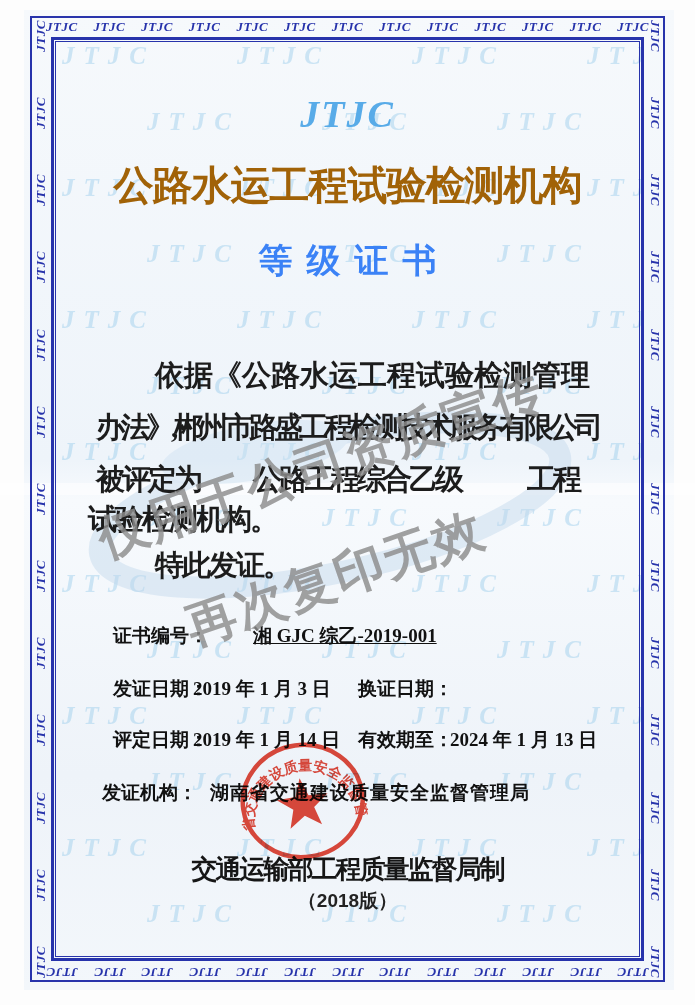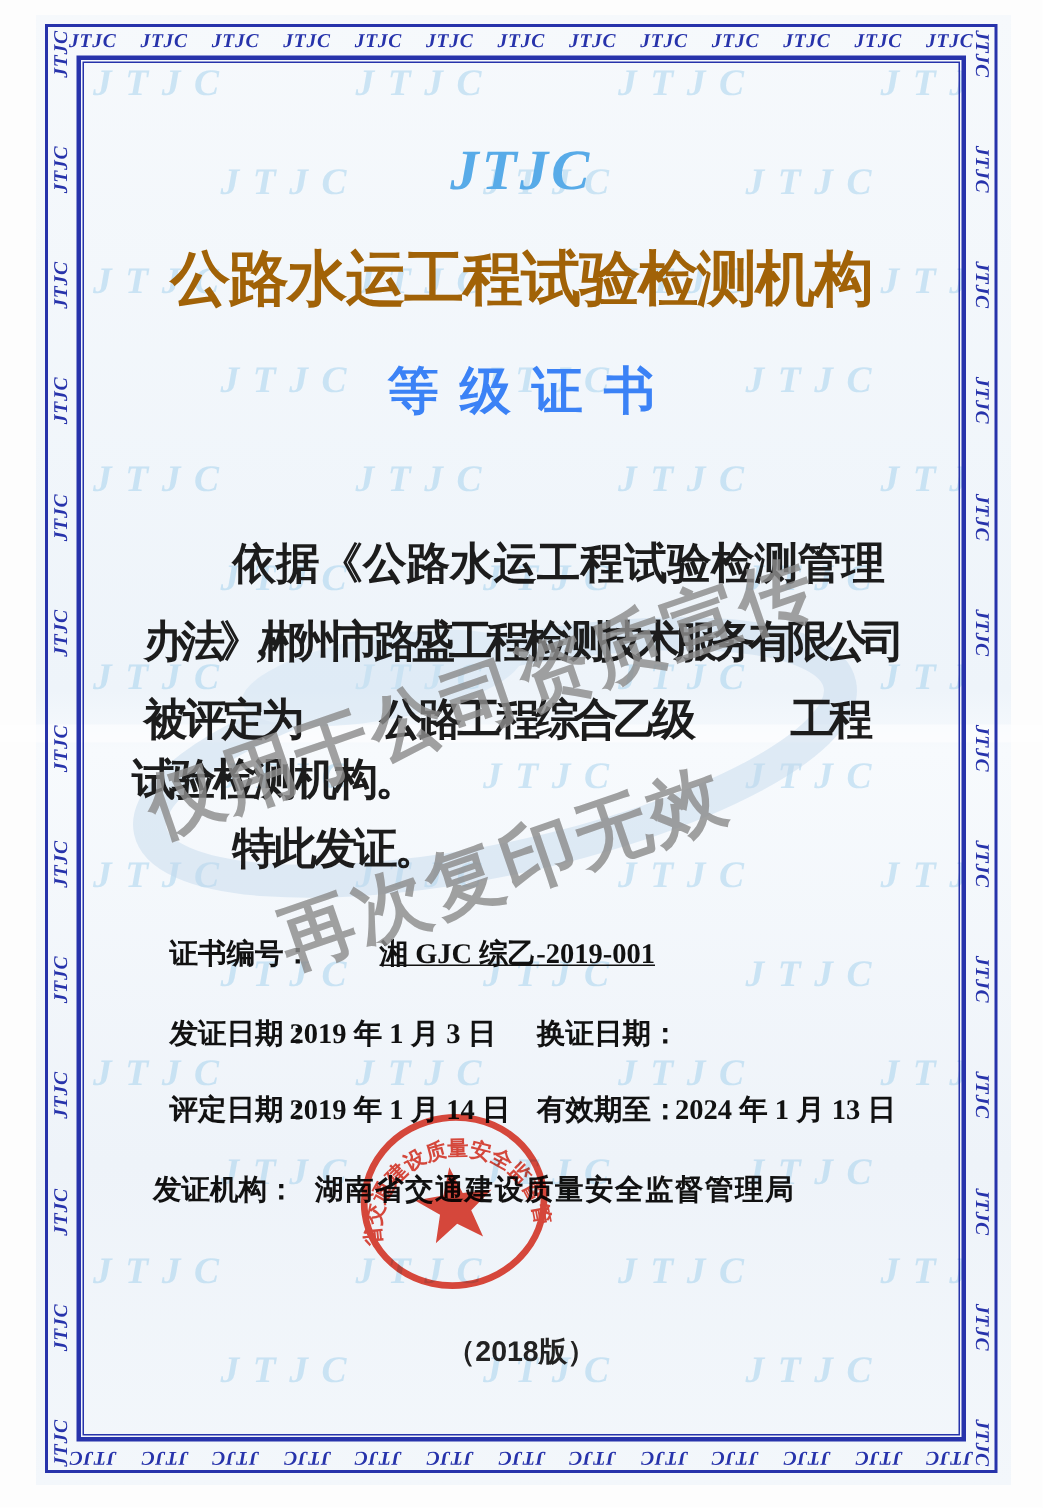--- a/index.html
+++ b/index.html
@@ -195,20 +195,21 @@
   <div class="abs field-value" style="left:455px;top:676px;"></div>
 
   <div class="abs field-label" style="left:113px;top:727px;">评定日期：</div>
   <div class="abs field-value" style="left:193px;top:727px;">2019 年 1 月 14 日</div>
   <div class="abs field-label" style="left:358px;top:727px;">有效期至：</div>
   <div class="abs field-value" style="left:450px;top:727px;">2024 年 1 月 13 日</div>
 
   <div class="abs field-label" style="left:102px;top:780px;">发证机构：</div>
   <div class="abs field-label" style="left:210px;top:780px;letter-spacing:1px;">湖南省交通建设质量安全监督管理局</div>
 
+  <div class="abs footer-maker">交通运输部工程质量监督局制</div>
   <div class="abs footer-edition">（2018版）</div>
 
   <div class="gray-wm l1">仅用于公司资质宣传</div>
   <div class="gray-wm l2">再次复印无效</div>
 
   <svg class="seal" width="150" height="140" viewBox="0 0 150 140">
     <ellipse cx="75" cy="68" rx="60" ry="56" fill="none" stroke="#e23a2b" stroke-width="4.5"></ellipse>
     <path id="sealArc" d="M 24,96 A 52,49 0 1 1 126,96" fill="none"></path>
     <text font-size="14" fill="#e23a2b" font-weight="bold" font-family="Liberation Sans, sans-serif">
       <textPath href="#sealArc" startOffset="50%" text-anchor="middle">湖南省交通建设质量安全监督管理局</textPath>

